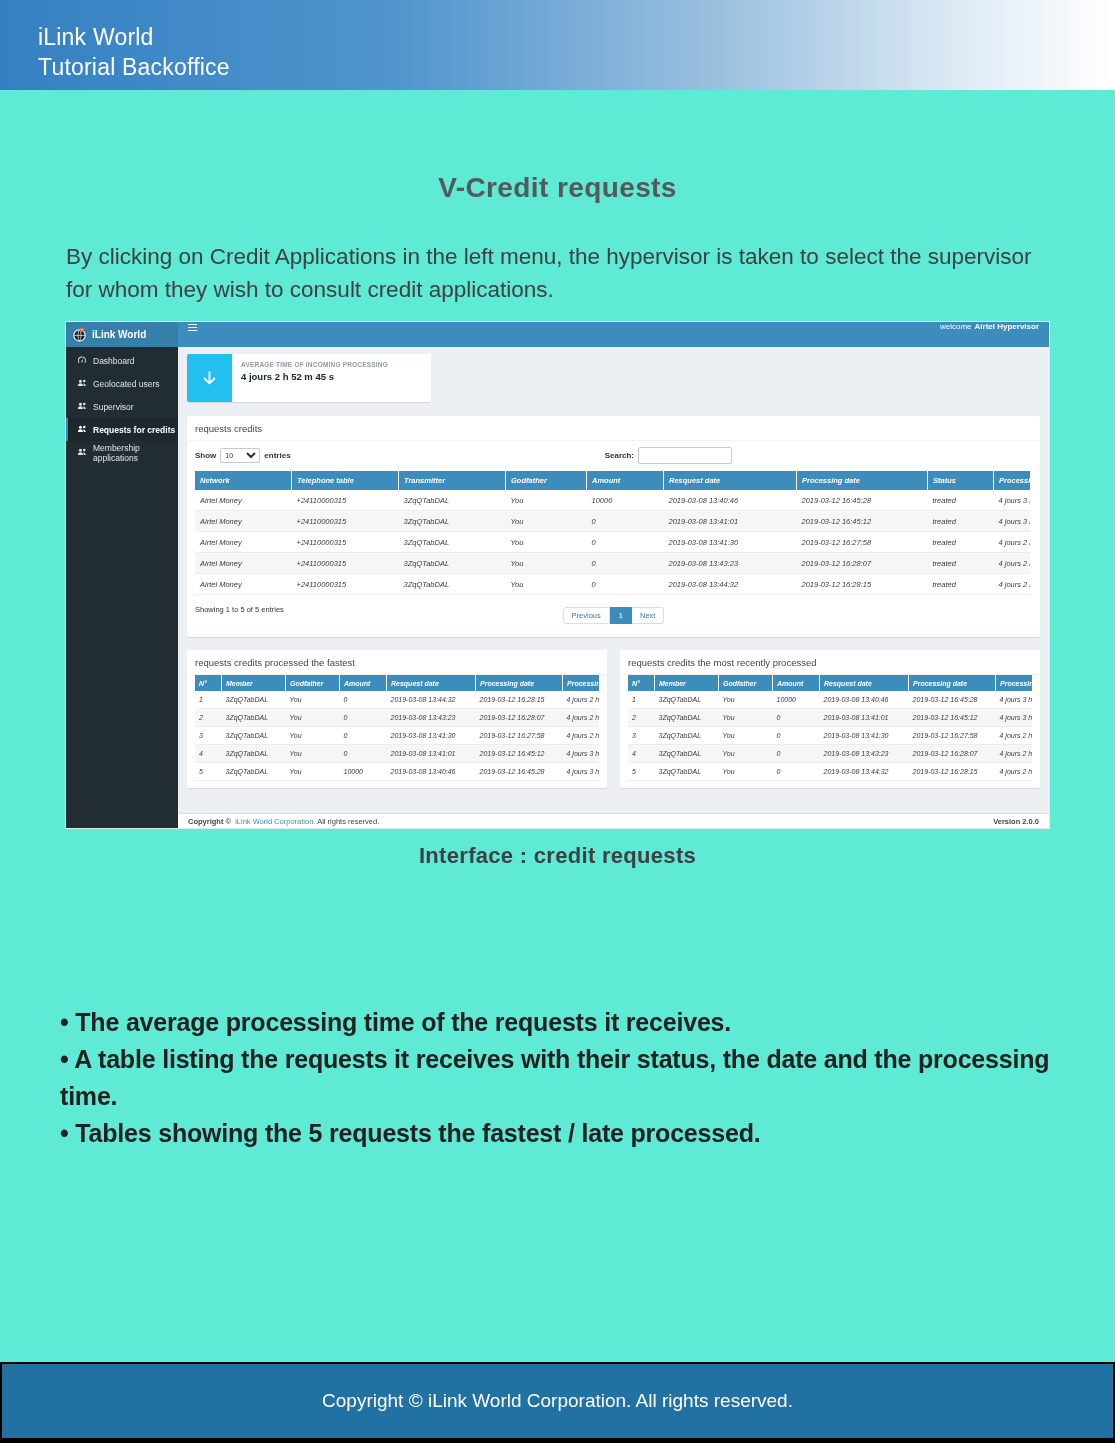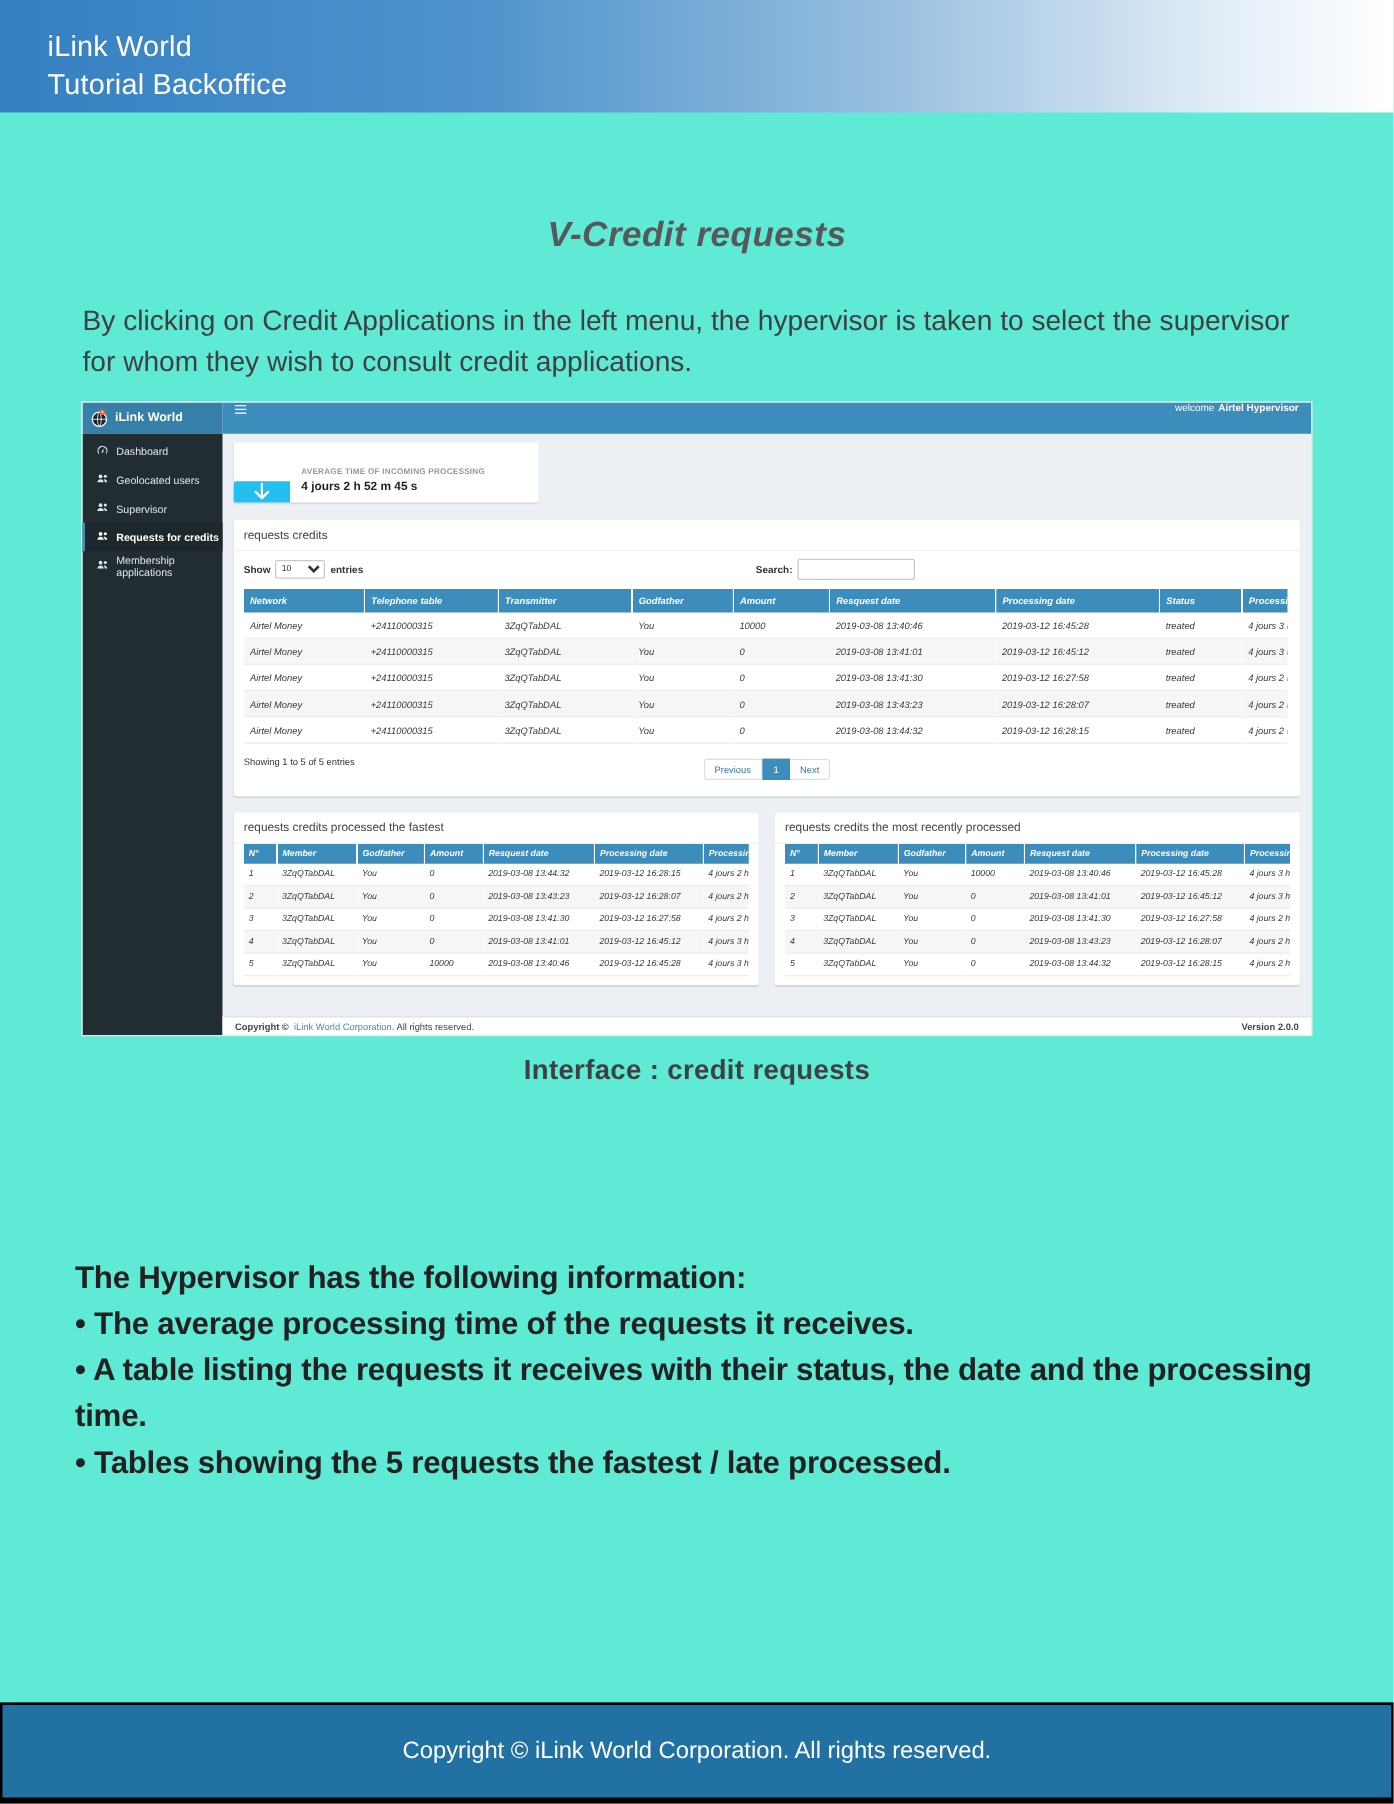--- a/index.html
+++ b/index.html
@@ -6,21 +6,21 @@
   .page{position:relative;width:1115px;height:1443px;background:#5eead4;overflow:hidden;
         font-family:"Liberation Sans",sans-serif;}
 
   
   .doc-header{position:absolute;top:0;left:0;right:0;height:90px;
     background:linear-gradient(to right,#3580c2 0%,#4f94cd 35%,#9cc1e0 65%,#e3eef7 88%,#ffffff 100%);
     color:#fff;padding:22px 0 0 38px;box-sizing:border-box;}
   .doc-header div{font-size:23px;line-height:30px;font-weight:400;letter-spacing:.2px;}
 
   .doc-title{position:absolute;top:172px;left:0;width:100%;text-align:center;margin:0;
-    font-size:28px;font-weight:bold;color:#57585a;letter-spacing:.4px;font-style:italic;}
+    font-size:28px;font-weight:bold;color:#57585a;letter-spacing:.4px;}
   .intro{position:absolute;top:240px;left:66px;width:985px;margin:0;
     font-size:22.5px;line-height:33px;color:#3f4042;}
 
   
   .shot{position:absolute;top:322px;left:66px;width:983px;height:506px;background:#ecf0f5;
     font-size:8px;color:#333;box-shadow:0 0 0 1px #e8e8e8;overflow:hidden;}
   .app-header{display:flex;height:25px;}
   .logo{width:112px;background:#367fa9;color:#fff;display:flex;align-items:center;gap:5px;
     padding-left:6px;box-sizing:border-box;font-weight:bold;font-size:10px;cursor:pointer;}
   .logo-icon svg{width:15px;height:15px;display:block;}
@@ -34,21 +34,21 @@
   .sidebar{position:absolute;top:25px;left:0;bottom:0;width:112px;background:#222d32;
     padding-top:2px;box-sizing:border-box;}
   .side-item{display:flex;align-items:center;gap:6px;height:23px;padding-left:9px;
     color:#dfe6ea;font-size:8.5px;cursor:pointer;border-left:2px solid transparent;}
   .side-item svg{width:10px;height:10px;flex:0 0 auto;}
   .side-item.active{background:#1e282c;color:#fff;font-weight:bold;border-left-color:#3c8dbc;}
 
   .app-content{position:absolute;top:25px;left:112px;right:0;bottom:15px;
     padding:7px 9px 0;box-sizing:border-box;overflow:hidden;}
   .info-box{width:244px;height:48px;background:#fff;display:flex;border-radius:2px;
-    box-shadow:0 1px 1px rgba(0,0,0,.1);align-items:flex-end;}
+    box-shadow:0 1px 1px rgba(0,0,0,.1);}
   .ib-icon{width:45px;background:#23c0ef;display:flex;align-items:center;justify-content:center;
     border-radius:2px 0 0 2px;}
   .ib-icon svg{width:17px;height:17px;}
   .ib-body{padding:7px 9px;}
   .ib-label{font-size:6.5px;font-weight:bold;color:#8d9ba5;letter-spacing:.2px;}
   .ib-value{font-size:9.5px;font-weight:bold;color:#17222b;margin-top:3px;}
 
   .box{background:#fff;border-radius:2px;box-shadow:0 1px 1px rgba(0,0,0,.1);}
   .main-box{margin-top:14px;padding-bottom:4px;}
   .box-title{font-size:9.5px;color:#444;padding:7px 8px 6px;border-bottom:1px solid #f1f1f1;}
@@ -447,21 +447,20 @@
         <span>All rights reserved.</span>
       </span>
       <span class="version">Version 2.0.0</span>
     </footer>
 
   </div>
 
   <div class="caption">Interface : credit requests</div>
 
   <div class="info-block">
-    <div>The Hypervisor has the following information:</div>
     <div id="bullet-list">
         <div>• The average processing time of the requests it receives.</div>
         <div>• A table listing the requests it receives with their status, the date and the processing time.</div>
         <div>• Tables showing the 5 requests the fastest / late processed.</div>
       </div>
   </div>
 
   <footer class="page-footer">
     <span>Copyright © iLink World Corporation. All rights reserved.</span>
   </footer>

